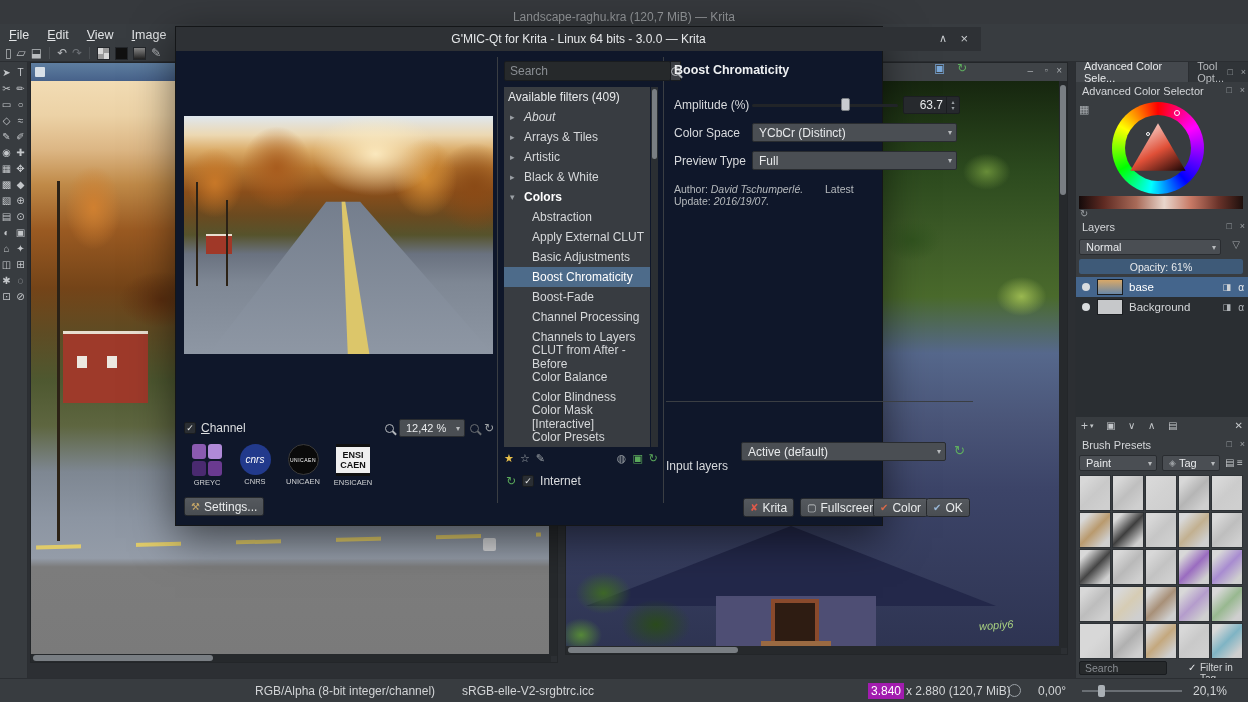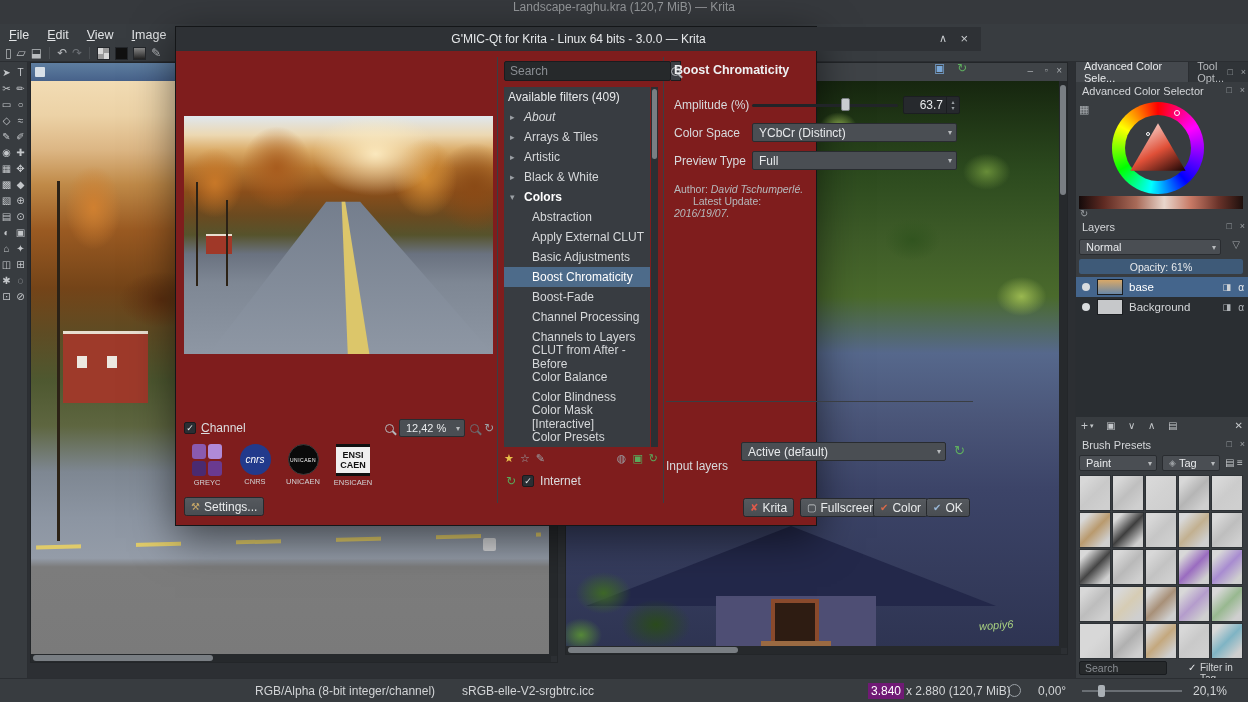--- a/index.html
+++ b/index.html
@@ -2,21 +2,21 @@
 <html><head>
 <meta charset="utf-8">
 <style>
 *{margin:0;padding:0;box-sizing:border-box}
 html,body{width:1248px;height:702px}
 body{position:relative;background:#2c2f33;font-family:"Liberation Sans","DejaVu Sans",sans-serif;overflow:hidden;color:#dcdee0;font-size:12px}
 .abs{position:absolute}
 .ul-first{display:inline-block}
 .ul-first::first-letter{text-decoration:underline}
 
-#titlebar{left:0;top:0;width:1248px;height:24px;background:#36393d;color:#94979a;display:flex;align-items:flex-start;justify-content:center;font-size:12px}
+#titlebar{left:0;top:0;width:1248px;height:24px;background:#36393d;color:#94979a;display:flex;align-items:flex-end;justify-content:center;font-size:12px}
 #menubar{left:0;top:24px;width:1248px;height:21px;background:#383c40;display:flex;align-items:center;color:#e2e4e6;font-size:12.5px}
 .menu-item{padding:2px 9px;cursor:default}
 #toolbar{left:0;top:45px;width:1248px;height:17px;background:#383c40;border-bottom:1px solid #2b2e32;display:flex;align-items:center;gap:5px;padding-left:5px;color:#b9bcbf;font-size:12px}
 .tsep{width:1px;height:12px;background:#4a4e52;margin:0 2px}
 .swatch{width:13px;height:13px;border:1px solid #24272b}
 #toolbox{left:0;top:62px;width:28px;height:616px;background:#383c40;border-right:1px solid #2b2e32;display:grid;grid-template-columns:13px 13px;justify-content:center;align-content:start;padding-top:3px;gap:1px}
 .ticon{width:13px;height:15px;display:flex;align-items:center;justify-content:center;font-size:10px;color:#c3c6c9}
 
 .subwin{background:#2c2f33;border:1px solid #232629;overflow:hidden}
 .subtitle{position:absolute;left:0;top:0;right:0;height:18px}
@@ -30,21 +30,21 @@
 .dtab{height:20px;display:flex;align-items:center;padding:0 8px;font-size:11px;color:#b7babd;background:#303438;border-right:1px solid #2b2e32}
 .dtab.active{background:#44484d;color:#e8eaec}
 .dhead{font-size:11px;color:#d4d6d9}
 .hic{font-size:9px;color:#9ca0a4;margin-left:5px;cursor:default}
 .dd{background:#4a4e53;border:1px solid #292c30;border-radius:2px;display:flex;align-items:center;color:#e8eaec;padding:0 16px 0 6px;position:relative;overflow:hidden;white-space:nowrap}
 .dd .caret{position:absolute;right:4px;font-size:8px;color:#b8bbbe}
 .cb{width:12px;height:12px;background:#2a2e33;border:1px solid #191c1f;border-radius:2px;display:inline-flex;align-items:center;justify-content:center;font-size:9px;color:#e8eaec;flex:none}
 .eyedot{width:8px;height:8px;border-radius:50%;background:#d8dbde;display:inline-block}
 .bcell{width:32px;height:36px;border:1px solid #2e3236}
 
-#gmic{left:175px;top:26px;width:642px;height:500px;background:#7f1d1d;border:1px solid #141618;box-shadow:0 12px 40px rgba(0,0,0,.55);z-index:10}
+#gmic{left:175px;top:26px;width:708px;height:500px;background:#0f172a;border:1px solid #141618;box-shadow:0 12px 40px rgba(0,0,0,.55);z-index:10}
 #gmic .abs{position:absolute}
 #gmic-title{left:0;top:0;width:805px;height:24px;background:#2e3135;display:flex;align-items:center;justify-content:center;color:#e6e8ea;font-size:12px}
 .frow{height:20px;display:flex;align-items:center;font-size:12px;color:#d6d8da;padding-left:6px;gap:5px;cursor:default}
 .frow .arrow{width:9px;font-size:9px;color:#9ba0a5;flex:none}
 .frow.child{padding-left:28px}
 .frow.selected{background:#4d6b8a;color:#fff}
 .frow.ital .lbl{font-style:italic}
 .frow.bold .lbl{font-weight:bold;color:#fff}
 .frow.header{color:#e6e8ea;padding-left:4px}
 .btn{display:inline-flex;align-items:center;gap:4px;justify-content:center;background:linear-gradient(#55595e,#494d52);border:1px solid #26292d;border-radius:2.5px;font-size:12px;color:#e9ebec;height:19px;padding:0 6px;cursor:default;white-space:nowrap}
@@ -291,21 +291,21 @@
       <div class="bcell" style="background: linear-gradient(135deg, rgb(216, 216, 216) 15%, rgb(127, 180, 196) 50%, rgb(207, 207, 207) 85%);"></div>
     </div>
   <input class="abs" style="left: 3px; top: 599px; width: 88px; height: 14px; font-size: 10.5px;" placeholder="Search">
   <span class="abs" style="left:112px;top:600px;font-size:10px;color:#e8eaec">✓</span>
   <span class="abs" style="left:124px;top:600px;font-size:10px;color:#d2d4d6">Filter in Tag</span>
 </div>
 
 <div class="abs" style="left:0;top:678px;width:1248px;height:24px;background:#383c40;border-top:1px solid #2b2e32;color:#d2d4d6">
   <span class="abs" style="left:255px;top:5px">RGB/Alpha (8-bit integer/channel)</span>
   <span class="abs" style="left:462px;top:5px">sRGB-elle-V2-srgbtrc.icc</span>
-  <span class="abs" style="left:868px;top:4px;background:#701a75;color:#fff;padding:1px 3px">3.840</span>
+  <span class="abs" style="left:868px;top:4px;background:#a21caf;color:#fff;padding:1px 3px">3.840</span>
   <span class="abs" style="left:906px;top:5px"> x 2.880 (120,7 MiB)</span>
   <span class="abs" style="left:1008px;top:5px;width:13px;height:13px;border:1.5px solid #9aa0a5;border-radius:50%"></span>
   <span class="abs" style="left:1038px;top:5px">0,00°</span>
   <span class="abs" style="left:1082px;top:11px;width:100px;height:2px;background:#6a6f74"></span>
   <span class="abs" style="left:1098px;top:6px;width:7px;height:12px;background:#aab0b5;border-radius:2px"></span>
   <span class="abs" style="left:1193px;top:5px">20,1%</span>
 </div>
 
 <div id="gmic" class="abs">
   <div id="gmic-title" class="abs">

